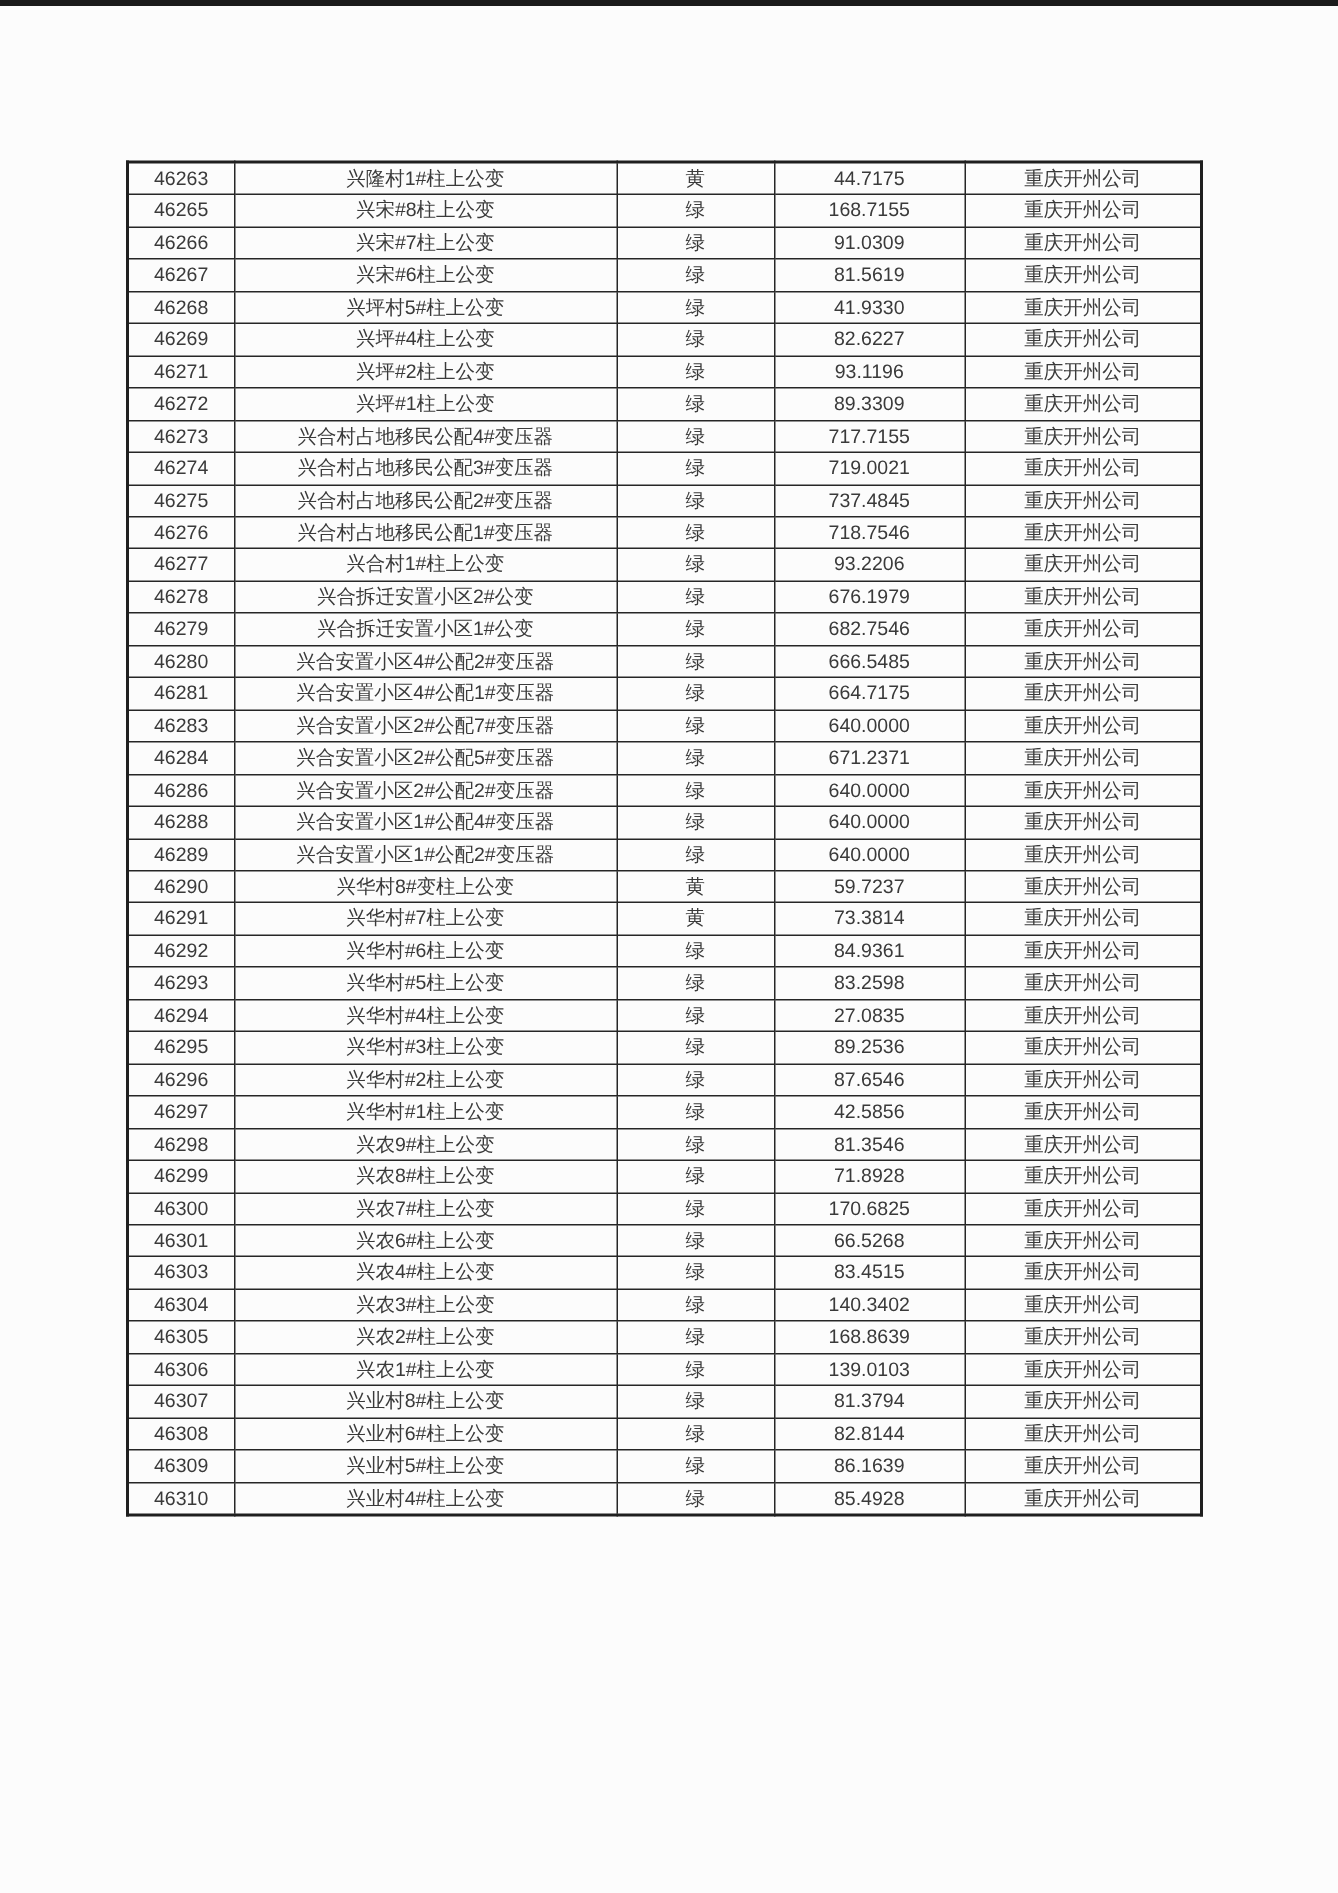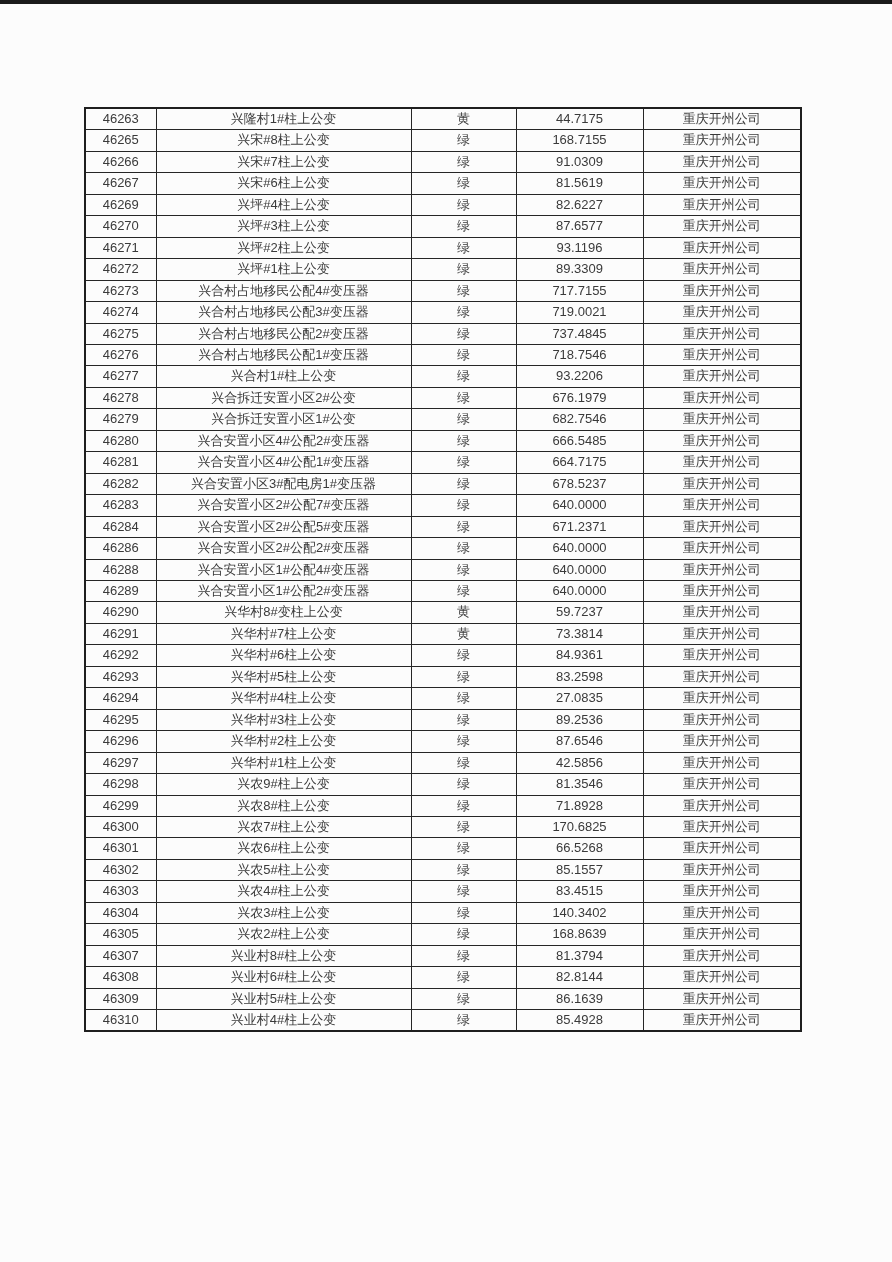--- a/index.html
+++ b/index.html
@@ -88,34 +88,34 @@
         <td>重庆开州公司</td>
       </tr>
       <tr>
         <td>46267</td>
         <td>兴宋#6柱上公变</td>
         <td>绿</td>
         <td>81.5619</td>
         <td>重庆开州公司</td>
       </tr>
       <tr>
+        <td>46268</td>
+        <td>兴坪村5#柱上公变</td>
+        <td>绿</td>
+        <td>41.9330</td>
+        <td>重庆开州公司</td>
+      </tr>
+      <tr>
         <td>46269</td>
         <td>兴坪#4柱上公变</td>
         <td>绿</td>
         <td>82.6227</td>
         <td>重庆开州公司</td>
       </tr>
       <tr>
-        <td>46270</td>
-        <td>兴坪#3柱上公变</td>
-        <td>绿</td>
-        <td>87.6577</td>
-        <td>重庆开州公司</td>
-      </tr>
-      <tr>
         <td>46271</td>
         <td>兴坪#2柱上公变</td>
         <td>绿</td>
         <td>93.1196</td>
         <td>重庆开州公司</td>
       </tr>
       <tr>
         <td>46272</td>
         <td>兴坪#1柱上公变</td>
         <td>绿</td>
@@ -176,27 +176,20 @@
         <td>兴合安置小区4#公配2#变压器</td>
         <td>绿</td>
         <td>666.5485</td>
         <td>重庆开州公司</td>
       </tr>
       <tr>
         <td>46281</td>
         <td>兴合安置小区4#公配1#变压器</td>
         <td>绿</td>
         <td>664.7175</td>
-        <td>重庆开州公司</td>
-      </tr>
-      <tr>
-        <td>46282</td>
-        <td>兴合安置小区3#配电房1#变压器</td>
-        <td>绿</td>
-        <td>678.5237</td>
         <td>重庆开州公司</td>
       </tr>
       <tr>
         <td>46283</td>
         <td>兴合安置小区2#公配7#变压器</td>
         <td>绿</td>
         <td>640.0000</td>
         <td>重庆开州公司</td>
       </tr>
       <tr>
@@ -305,45 +298,45 @@
         <td>重庆开州公司</td>
       </tr>
       <tr>
         <td>46301</td>
         <td>兴农6#柱上公变</td>
         <td>绿</td>
         <td>66.5268</td>
         <td>重庆开州公司</td>
       </tr>
       <tr>
-        <td>46302</td>
-        <td>兴农5#柱上公变</td>
-        <td>绿</td>
-        <td>85.1557</td>
-        <td>重庆开州公司</td>
-      </tr>
-      <tr>
         <td>46303</td>
         <td>兴农4#柱上公变</td>
         <td>绿</td>
         <td>83.4515</td>
         <td>重庆开州公司</td>
       </tr>
       <tr>
         <td>46304</td>
         <td>兴农3#柱上公变</td>
         <td>绿</td>
         <td>140.3402</td>
         <td>重庆开州公司</td>
       </tr>
       <tr>
         <td>46305</td>
         <td>兴农2#柱上公变</td>
         <td>绿</td>
         <td>168.8639</td>
+        <td>重庆开州公司</td>
+      </tr>
+      <tr>
+        <td>46306</td>
+        <td>兴农1#柱上公变</td>
+        <td>绿</td>
+        <td>139.0103</td>
         <td>重庆开州公司</td>
       </tr>
       <tr>
         <td>46307</td>
         <td>兴业村8#柱上公变</td>
         <td>绿</td>
         <td>81.3794</td>
         <td>重庆开州公司</td>
       </tr>
       <tr>

